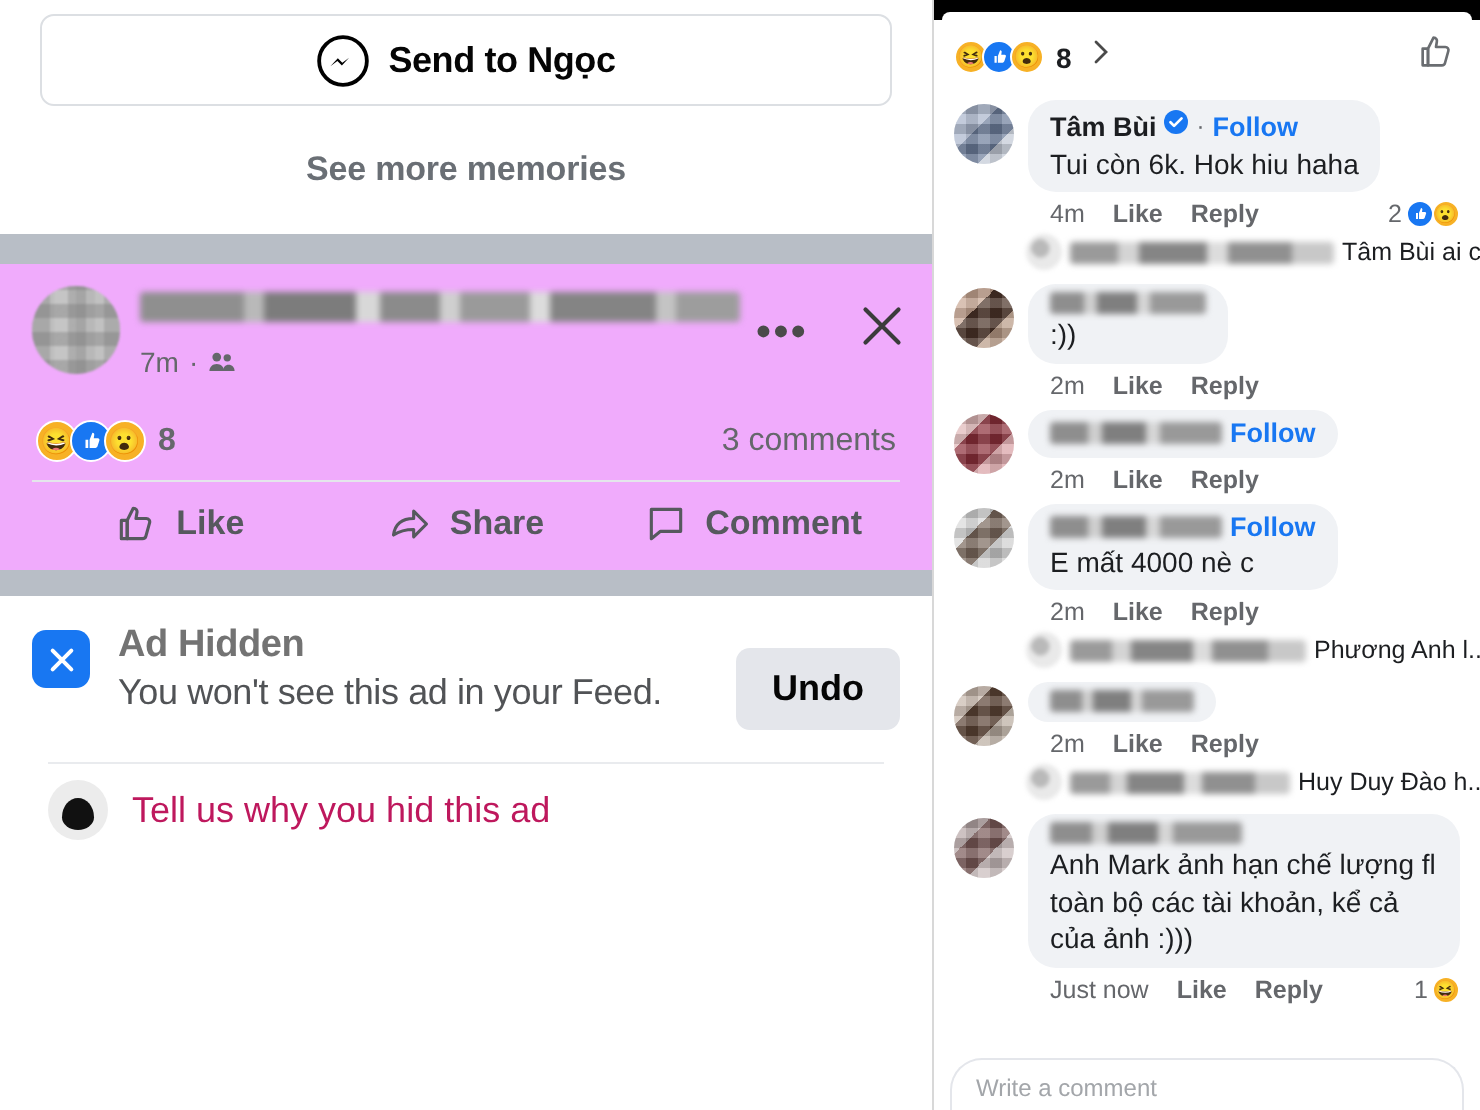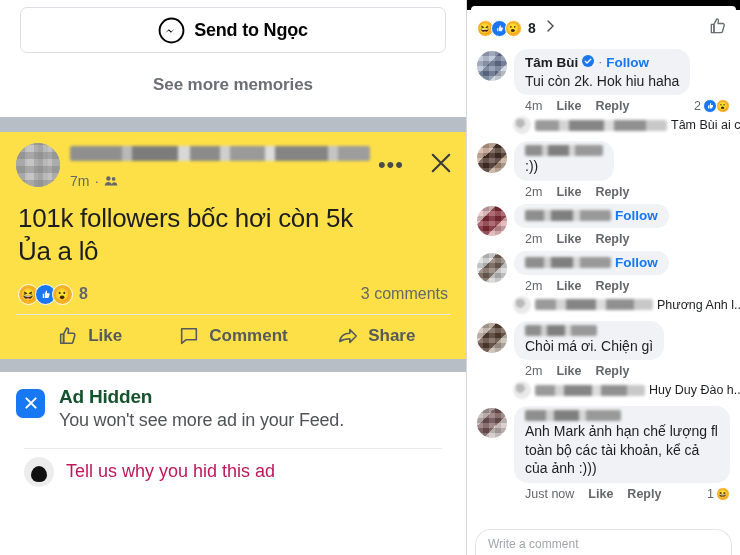--- a/index.html
+++ b/index.html
@@ -37,21 +37,21 @@
     font-size: 17px; font-weight: bold; color: #6a6f75;
     margin-top: 22px;
     cursor: pointer;
     letter-spacing: -0.1px;
   }
   .feed-gap {
     margin-top: 22px;
     height: 15px;
     background: #b8bec6;
   }
-  .post-card { background: #fde047; padding: 0 0 0 0; position: relative; }
+  .post-card { background: #f0abfc; padding: 0 0 0 0; position: relative; }
   .post-header {
     display: flex; align-items: flex-start;
     padding: 11px 14px 0 16px;
     position: relative; height: 62px;
   }
   .avatar-blur {
     width: 44px; height: 44px; border-radius: 50%;
     flex: 0 0 44px;
     background:
       linear-gradient(90deg,#c9c9c9 0 25%, #dadada 25% 50%, #bdbdbd 50% 72%, #d2d2d2 72% 100%),
@@ -121,21 +121,21 @@
 
   .ad-gap { height: 13px; background: #b8bec6; }
   .ad-card { background: #fff; padding: 14px 16px 0 16px; }
   .ad-row { display: flex; align-items: flex-start; }
   .ad-x {
     width: 29px; height: 29px; border-radius: 7px; background: #1877f2;
     display: flex; align-items: center; justify-content: center;
     flex: 0 0 29px; margin-top: 3px;
   }
   .ad-text { margin-left: 14px; flex: 1; padding-right: 10px; }
-  .ad-title { font-size: 19px; font-weight: bold; color: #14532d; letter-spacing: -0.2px;}
+  .ad-title { font-size: 19px; font-weight: bold; color: #737373; letter-spacing: -0.2px;}
   .ad-sub { font-size: 18px; color: #515356; line-height: 1.3; margin-top: 1px; letter-spacing: -0.2px;}
   .undo-btn {
     background: #e4e6eb; border: none; border-radius: 7px;
     padding: 10px 18px; font-size: 18px; font-weight: 600; color: #050505;
     cursor: pointer; margin-top: 12px;
     font-family: "Liberation Sans", sans-serif;
   }
   .ad-divider { height: 1px; background: #e9ebee; margin: 16px 8px 0 8px; }
   .ad-next { display: flex; align-items: center; padding: 8px 0 0 8px; }
   .ad-next-avatar {
@@ -291,24 +291,20 @@
         <div class="post-actions-top">
           <span class="ellipsis-btn">•••</span>
           <span>
             <svg class="close-x" viewBox="0 0 24 24">
               <path d="M3 3 L21 21 M21 3 L3 21" stroke="#3b3b3b" stroke-width="2.3" stroke-linecap="round"></path>
             </svg>
           </span>
         </div>
       </div>
 
-      <div class="post-text">
-        <div>101k followers bốc hơi còn 5k</div>
-        <div>Ủa a lô</div>
-      </div>
 
       <div class="reactions-row">
         <div class="reactions-left">
           <span class="rx rx-haha">😆</span>
           <span class="rx rx-like">
             <svg viewBox="0 0 16 16" width="11" height="11">
                 <path d="M4 7h2v6H4zM7 7l2-5c1.2 0 1.6 1 1.3 2L10 6h3c.9 0 1.4.8 1.1 1.6l-1.3 4c-.2.7-.8 1.4-1.6 1.4H7z" fill="#fff"></path>
               </svg>
           </span>
           <span class="rx rx-wow">😮</span>
@@ -324,50 +320,51 @@
           <span>
             <svg class="pb-icon" viewBox="0 0 24 24" fill="none" stroke="#56595e" stroke-width="1.7" stroke-linejoin="round">
               <path d="M4 10h3.2v10H4z"></path>
                 <path d="M7.2 10l3.3-6.6c1.6 0 2.3 1.2 2 2.5L12 9h5.6c1.3 0 2.2 1.2 1.8 2.4l-2 7.2c-.2.9-1 1.4-1.9 1.4H7.2z"></path>
             </svg>
           </span>
           <span>Like</span>
         </div>
         <div class="post-bar-btn">
           <span>
+            <svg class="pb-icon" viewBox="0 0 24 24" fill="none" stroke="#56595e" stroke-width="1.7" stroke-linejoin="round" stroke-linecap="round">
+              <path d="M3 18c1-7 6-9 11-9V5l7 7-7 7v-4c-5 0-8 1-11 3z"></path>
+            </svg>
+          </span>
+          <span>Share</span>
+        </div>
+        <div class="post-bar-btn">
+          <span>
             <svg class="pb-icon" viewBox="0 0 24 24" fill="none" stroke="#56595e" stroke-width="1.7" stroke-linejoin="round">
               <path d="M4 4h16v12H9l-5 4z"></path>
             </svg>
           </span>
           <span>Comment</span>
-        </div>
-        <div class="post-bar-btn">
-          <span>
-            <svg class="pb-icon" viewBox="0 0 24 24" fill="none" stroke="#56595e" stroke-width="1.7" stroke-linejoin="round" stroke-linecap="round">
-              <path d="M3 18c1-7 6-9 11-9V5l7 7-7 7v-4c-5 0-8 1-11 3z"></path>
-            </svg>
-          </span>
-          <span>Share</span>
         </div>
       </div>
     </div>
 
     <div class="ad-gap"></div>
 
     <div class="ad-card">
       <div class="ad-row">
         <div class="ad-x">
           <svg viewBox="0 0 24 24" width="16" height="16">
             <path d="M5 5 L19 19 M19 5 L5 19" stroke="#fff" stroke-width="3" stroke-linecap="round"></path>
           </svg>
         </div>
         <div class="ad-text">
           <div class="ad-title">Ad Hidden</div>
-          <div class="ad-sub">You won't see more ad in your Feed.</div>
-        </div>
+          <div class="ad-sub">You won't see this ad in your Feed.</div>
+        </div>
+        <button class="undo-btn">Undo</button>
       </div>
       <div class="ad-divider"></div>
       <div class="ad-next">
         <div class="ad-next-avatar"></div>
         <div class="ad-next-text">Tell us why you hid this ad</div>
       </div>
     </div>
   </div>
 
   <div class="right-panel">
@@ -401,21 +398,21 @@
         <div class="comment">
           <div class="c-avatar c-av-1"></div>
           <div class="c-body"><div class="c-bubble"><div class="c-namerow">
                 <span class="c-name">Tâm Bùi</span>
                 <span><svg class="verified" viewBox="0 0 16 16">
                     <circle cx="8" cy="8" r="8" fill="#1877f2"></circle>
                     <path d="M4.3 8.2l2.4 2.4 5-5" fill="none" stroke="#fff" stroke-width="1.8" stroke-linecap="round" stroke-linejoin="round"></path>
                   </svg></span>
                 <span class="c-dot">·</span>
                 <span class="c-follow">Follow</span>
-              </div><div class="c-msg">Tui còn 2k. Hok hiu haha</div></div><div class="c-meta">
+              </div><div class="c-msg">Tui còn 6k. Hok hiu haha</div></div><div class="c-meta">
               <span class="ts">4m</span>
               <span class="c-meta-act">Like</span>
               <span class="c-meta-act">Reply</span>
               <span class="c-meta-spacer"></span>
               <span class="c-meta-rx">
                 <span class="n">2</span>
                 <span class="mini-rx" style="background:#1877f2">
                   <svg viewBox="0 0 16 16" width="8" height="8">
                     <path d="M4 7h2v6H4zM7 7l2-5c1.2 0 1.6 1 1.3 2L10 6h3c.9 0 1.4.8 1.1 1.6l-1.3 4c-.2.7-.8 1.4-1.6 1.4H7z" fill="#fff"></path>
                   </svg>
@@ -448,36 +445,36 @@
               <span class="ts">2m</span>
               <span class="c-meta-act">Like</span>
               <span class="c-meta-act">Reply</span>
             </div></div>
         </div>
         <div class="comment">
           <div class="c-avatar c-av-4"></div>
           <div class="c-body"><div class="c-bubble"><div class="c-namerow">
                 <div class="c-name-blur" style="width:86px"></div>
                 <span class="c-follow">Follow</span>
-              </div></div><div class="c-meta">
+              </div><div class="c-msg">E mất 4000 nè c</div></div><div class="c-meta">
               <span class="ts">2m</span>
               <span class="c-meta-act">Like</span>
               <span class="c-meta-act">Reply</span>
             </div></div>
         </div>
         <div class="reply-preview">
           <div class="rp-av"></div>
           <div class="rp-blur" style="width:118px"></div>
           <div class="rp-tail">Phương Anh l...</div>
         </div>
         <div class="comment">
           <div class="c-avatar c-av-5"></div>
           <div class="c-body"><div class="c-bubble"><div class="c-namerow">
                 <div class="c-name-blur" style="width:72px"></div>
-              </div><div class="c-msg">Chòi má ơi. Chiện gì</div></div><div class="c-meta">
+              </div></div><div class="c-meta">
               <span class="ts">2m</span>
               <span class="c-meta-act">Like</span>
               <span class="c-meta-act">Reply</span>
             </div></div>
         </div>
         <div class="reply-preview">
           <div class="rp-av"></div>
           <div class="rp-blur" style="width:110px"></div>
           <div class="rp-tail">Huy Duy Đào h...</div>
         </div>

